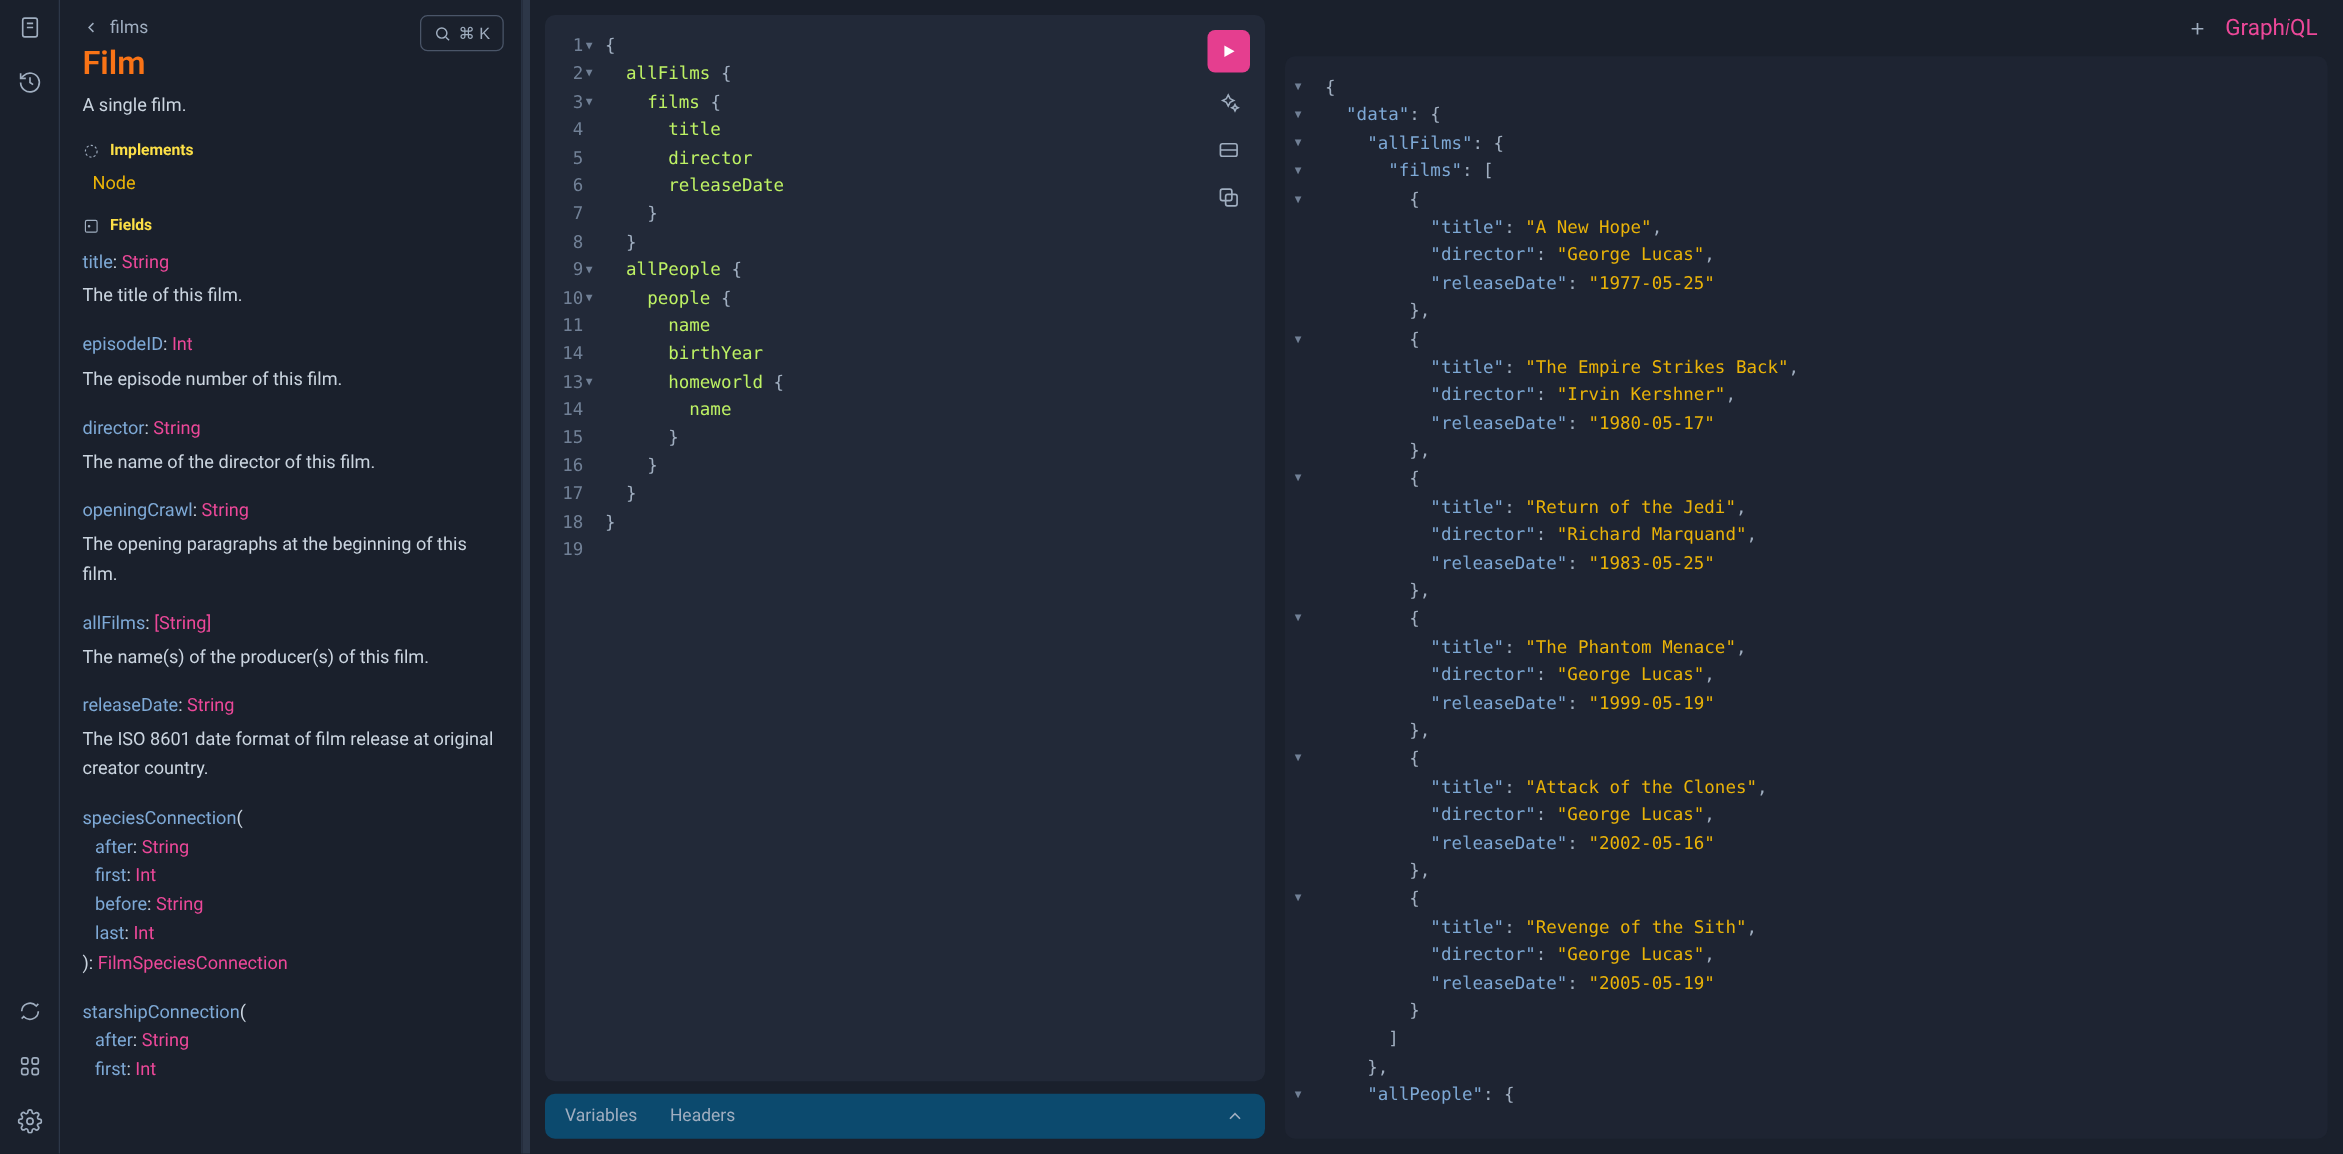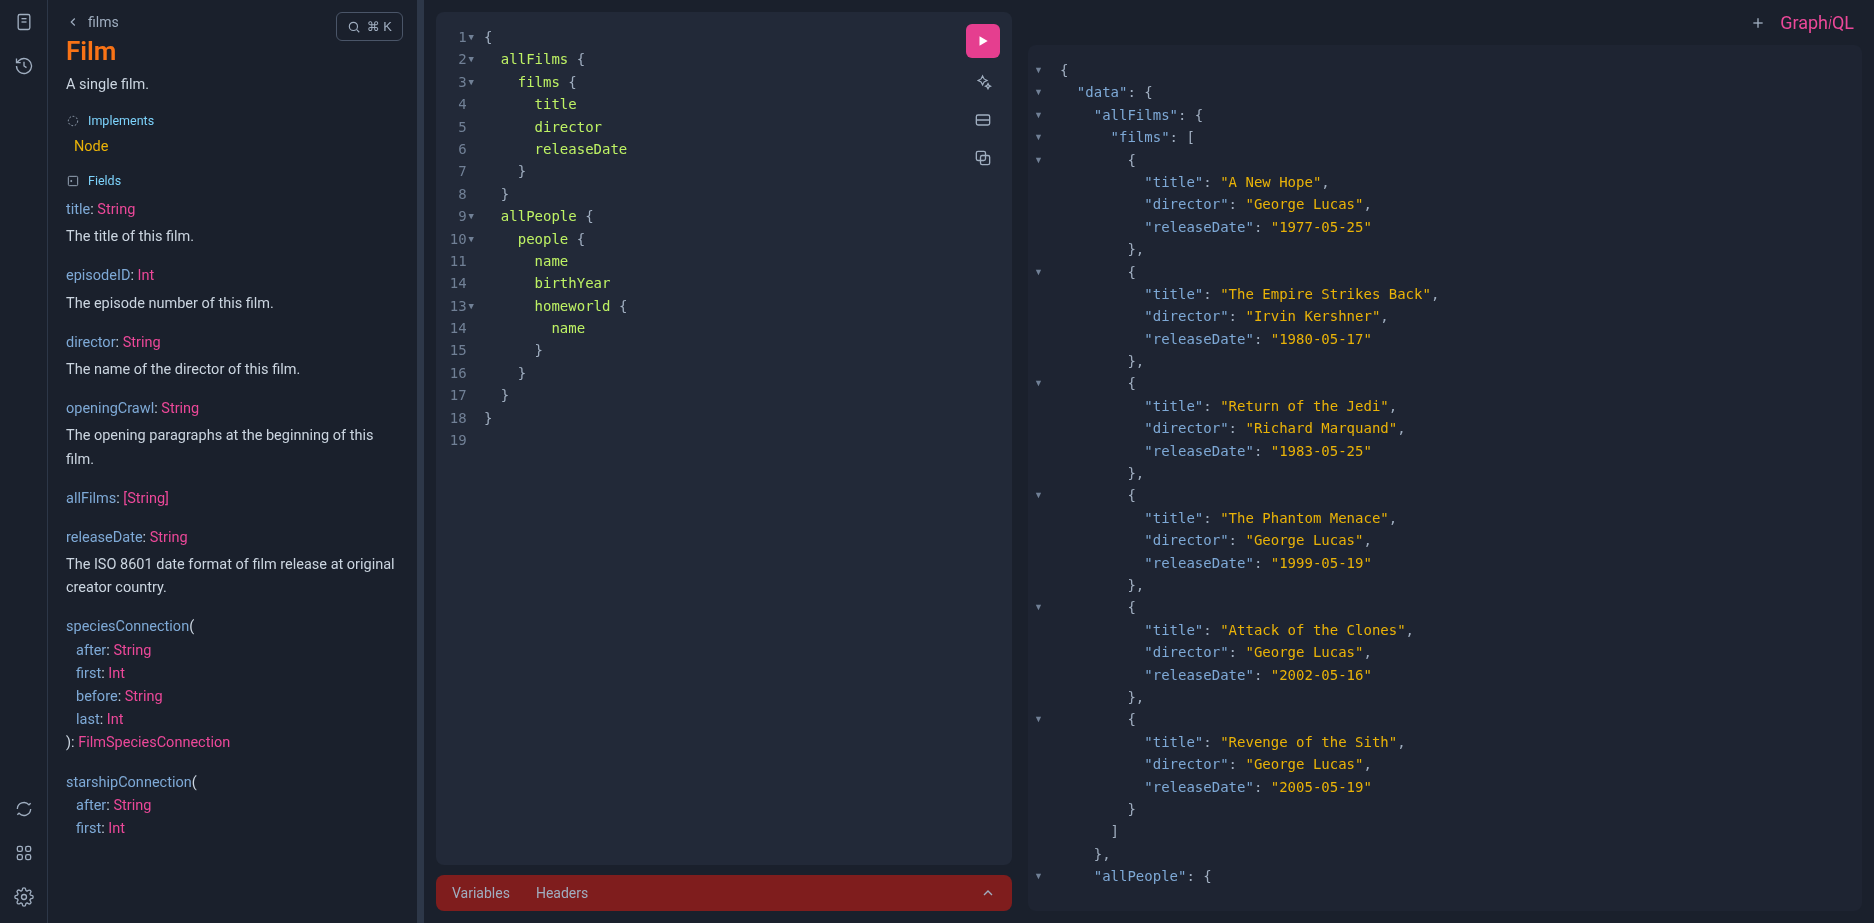--- a/index.html
+++ b/index.html
@@ -10,41 +10,41 @@
 .iconbar-bottom { margin-top:auto; display:flex; flex-direction:column; gap:20px; align-items:center; }
 .iconbar svg { width: 20px; height: 20px; fill: none; stroke: #a0aec0; stroke-width: 1.6; cursor: pointer; }
 .sidebar { width: 370px; background: #1a202c; border-right: 1px solid #2d3748; display:flex; flex-direction:column; position:relative;}
 .sidebar-scroll { overflow-y: auto; padding: 14px 18px 40px 18px; flex:1;}
 .breadcrumb { display:flex; align-items:center; gap:8px; color:#a0aec0; font-size:14px; margin-bottom:6px;}
 .breadcrumb svg { width:14px; height:14px; stroke:#a0aec0; fill:none; stroke-width:2;}
 .search-btn { position:absolute; top:12px; right:14px; border:1px solid #4a5568; background:transparent; color:#a0aec0; border-radius:6px; padding:6px 10px; font-size:13px; display:flex; align-items:center; gap:6px; cursor:pointer;}
 .search-btn svg { width:14px; height:14px; stroke:#a0aec0; fill:none; stroke-width:2;}
 .type-title { font-size:26px; font-weight:600; color:#f97316; margin:4px 0 10px 0;}
 .type-desc { font-size:14.5px; color:#cbd5e0; margin-bottom:20px;}
-.section-hdr { display:flex; align-items:center; gap:8px; color:#7dd3fc; font-size:12.5px; font-weight:400; margin:8px 0 10px 0;}
+.section-hdr { display:flex; align-items:center; gap:8px; color:#fde047; font-size:12.5px; font-weight:700; margin:8px 0 10px 0;}
 .section-hdr svg { width:14px; height:14px; stroke:#a0aec0; fill:none; stroke-width:1.6;}
 .impl-link { color:#eab308; font-size:14.5px; margin:2px 0 18px 8px; display:block;}
 .field { margin-bottom:16px; font-size:14.5px; line-height:1.6;}
 .fname { color:#7ea9d6;} .colon{color:#cbd5e0;} .ftype{color:#ec4899;}
 .fdesc { color:#cbd5e0; margin-top:4px;}
 .args { padding-left:10px;}
 .sidebar-handle { width:6px; background:#2d3748; cursor:col-resize;}
 .main { flex:1; display:flex; background:#1a202c; position:relative;}
 .editor-col { width: 600px; display:flex; flex-direction:column; padding:12px; gap:10px; }
 .editor-box { flex:1; background:#222938; border-radius:8px; display:flex; position:relative; overflow:hidden;}
 .gutter { width:44px; padding:14px 6px; text-align:right; font-family:'SFMono-Regular',Consolas,monospace; font-size:14px; line-height:1.6; color:#718096;}
 .gutter .ln { display:flex; justify-content:flex-end; align-items:center; gap:2px;}
 .gutter .tri { font-size:9px; color:#718096;}
 .code { flex:1; padding:14px 10px 14px 4px; font-family:'SFMono-Regular',Consolas,monospace; font-size:14px; line-height:1.6; white-space:pre;}
 .p { color:#a0aec0;} .fld{color:#bef264;}
 .editor-actions { position:absolute; top:12px; right:12px; display:flex; flex-direction:column; gap:14px; align-items:center;}
 .run-btn { width:34px; height:34px; background:#e53e8f; border-radius:6px; display:flex; align-items:center; justify-content:center; cursor:pointer;}
 .run-btn svg { fill:#fff; width:14px; height:14px;}
 .act-icon svg { width:20px; height:20px; stroke:#a0aec0; fill:none; stroke-width:1.6; cursor:pointer;}
-.tabs-box { background:#7f1d1d; border-radius:8px; display:flex; align-items:center; padding:10px 16px; gap:26px; font-size:14px; color:#a0aec0;}
+.tabs-box { background:#0c4a6e; border-radius:8px; display:flex; align-items:center; padding:10px 16px; gap:26px; font-size:14px; color:#a0aec0;}
 .tabs-box .spacer{flex:1;}
 .tabs-box svg{width:16px;height:16px;stroke:#a0aec0;fill:none;stroke-width:2;cursor:pointer;}
 .results-col { flex:1; display:flex; flex-direction:column; }
 .results-hdr { display:flex; align-items:center; justify-content:flex-end; padding:12px 20px; gap:14px;}
 .results-hdr svg { width:16px; height:16px; stroke:#a0aec0; fill:none; stroke-width:2; cursor:pointer;}
 .logo { font-size:18px; color:#ec4899;}
 .logo em { font-style:italic; font-weight:300;}
 .results-body { flex:1; background:#1e2432; margin:0 12px 12px 4px; border-radius:8px; overflow:auto; position:relative;}
 .json { font-family:'SFMono-Regular',Consolas,monospace; font-size:14px; line-height:1.6; padding:14px 10px 14px 32px; white-space:pre;}
 .k{color:#7ea9d6;} .s{color:#eab308;} .pn{color:#a0aec0;}
@@ -122,21 +122,21 @@
             <rect x="4" y="4" width="16" height="16" rx="2"></rect>
             <circle cx="9" cy="12" r="1" fill="#a0aec0"></circle>
           </svg>
         <span>Fields</span>
       </div>
       <div id="fields-container">
           <div class="field"><span class="fname">title</span><span class="colon">: </span><span class="ftype">String</span><div class="fdesc">The title of this film.</div></div>
           <div class="field"><span class="fname">episodeID</span><span class="colon">: </span><span class="ftype">Int</span><div class="fdesc">The episode number of this film.</div></div>
           <div class="field"><span class="fname">director</span><span class="colon">: </span><span class="ftype">String</span><div class="fdesc">The name of the director of this film.</div></div>
           <div class="field"><span class="fname">openingCrawl</span><span class="colon">: </span><span class="ftype">String</span><div class="fdesc">The opening paragraphs at the beginning of this film.</div></div>
-          <div class="field"><span class="fname">allFilms</span><span class="colon">: </span><span class="ftype">[String]</span></div>
+          <div class="field"><span class="fname">allFilms</span><span class="colon">: </span><span class="ftype">[String]</span><div class="fdesc">The name(s) of the producer(s) of this film.</div></div>
           <div class="field"><span class="fname">releaseDate</span><span class="colon">: </span><span class="ftype">String</span><div class="fdesc">The ISO 8601 date format of film release at original creator country.</div></div>
           <div class="field"><span class="fname">speciesConnection</span><span class="colon">(</span><div class="args">
               <div><span class="fname">after</span><span class="colon">: </span><span class="ftype">String</span></div>
               <div><span class="fname">first</span><span class="colon">: </span><span class="ftype">Int</span></div>
               <div><span class="fname">before</span><span class="colon">: </span><span class="ftype">String</span></div>
               <div><span class="fname">last</span><span class="colon">: </span><span class="ftype">Int</span></div>
             </div><span class="colon">): </span><span class="ftype">FilmSpeciesConnection</span></div>
           <div class="field"><span class="fname">starshipConnection</span><span class="colon">(</span><div class="args">
               <div><span class="fname">after</span><span class="colon">: </span><span class="ftype">String</span></div>
               <div><span class="fname">first</span><span class="colon">: </span><span class="ftype">Int</span></div>

